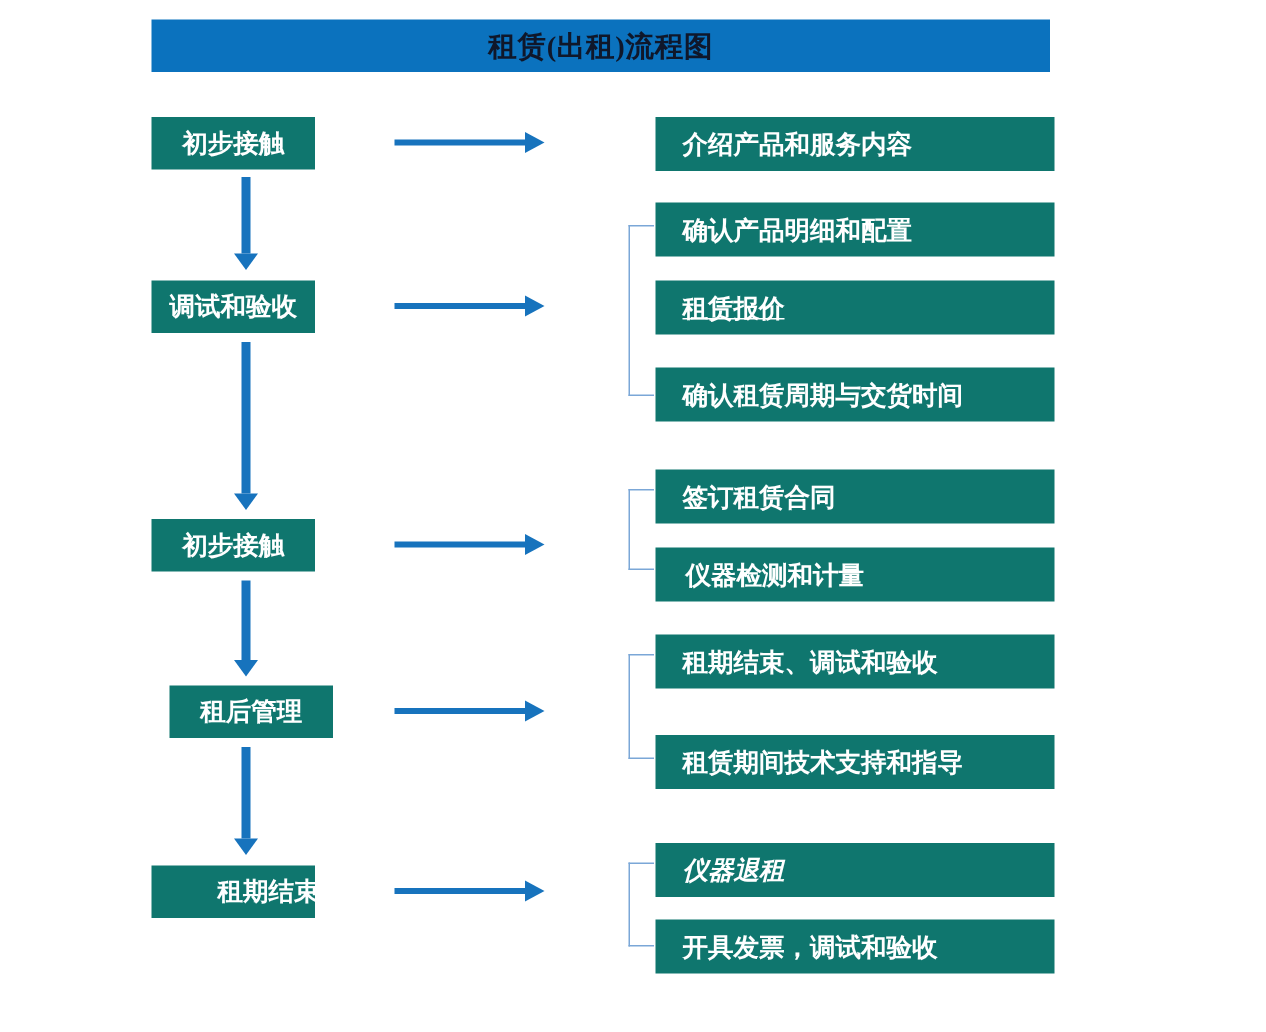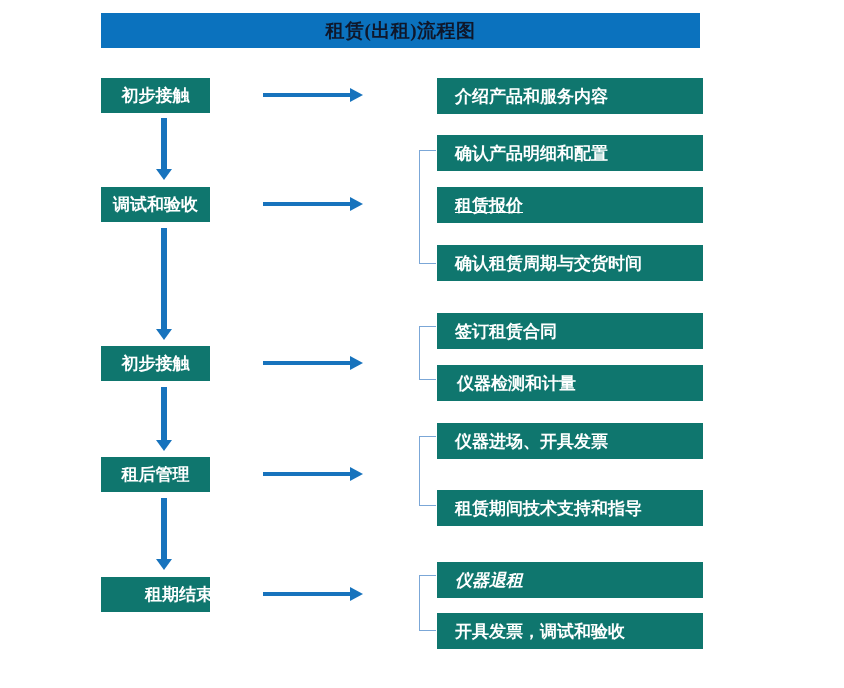--- a/index.html
+++ b/index.html
@@ -107,21 +107,21 @@
 <div id="canvas">
 
   <div class="title-bar">租赁(出租)流程图</div>
 
   <div class="box stage" style="left:101px; top:78px;">初步接触</div>
 
   <div class="box stage" style="left:101px; top:187px;">调试和验收</div>
 
   <div class="box stage" style="left:101px; top:346px;">初步接触</div>
 
-  <div class="box stage" style="left:101px; top:457px;">租后管理</div>
+  <div class="box stage" style="left:113px; top:457px;">租后管理</div>
 
   <div class="box stage" style="left:101px; top:577px;padding-left:47px;">租期结束</div>
 
   <div class="v-arrow" style="top:118px; height:62px;">
     <div class="shaft" style="height:51px;"></div>
     <div class="head"></div>
   </div>
 
   <div class="v-arrow" style="top:228px; height:112px;">
     <div class="shaft" style="height:101px;"></div>
@@ -176,21 +176,21 @@
   <div class="box detail" style="top:135px;">确认产品明细和配置</div>
 
   <div class="box detail" style="top:187px;text-decoration:underline;">租赁报价</div>
 
   <div class="box detail" style="top:245px;">确认租赁周期与交货时间</div>
 
   <div class="box detail" style="top:313px;">签订租赁合同</div>
 
   <div class="box detail" style="top:365px;padding-left:20px;">仪器检测和计量</div>
 
-  <div class="box detail" style="top:423px;">仪器进场、开具发票</div>
+  <div class="box detail" style="top:423px;">租期结束、调试和验收</div>
 
   <div class="box detail" style="top:490px;">租赁期间技术支持和指导</div>
 
   <div class="box detail" style="top:562px;font-style:italic;">仪器退租</div>
 
   <div class="box detail" style="top:613px;">开具发票，调试和验收</div>
 
 </div>
 
 </body></html>

